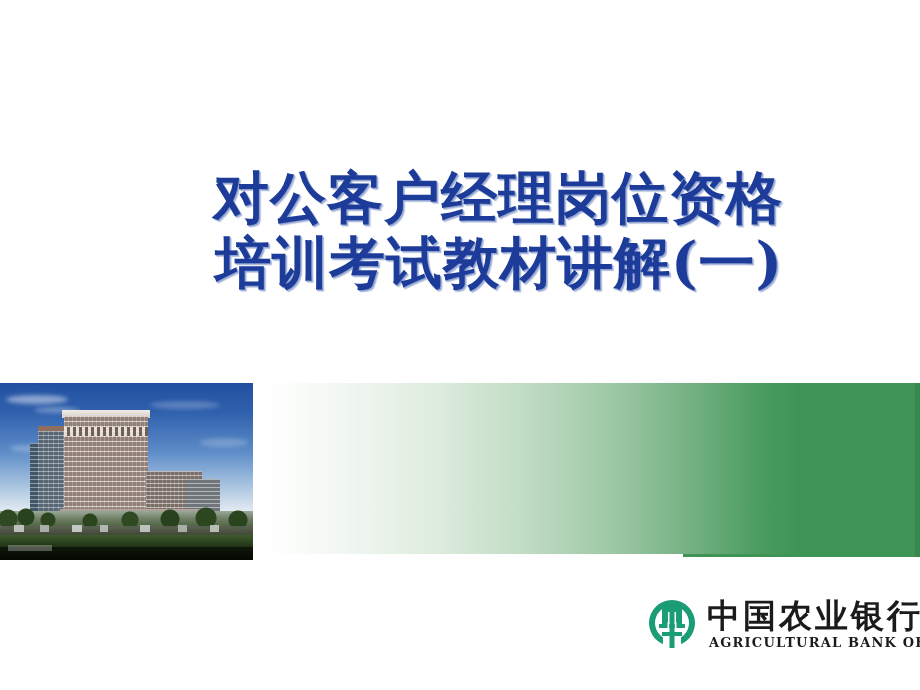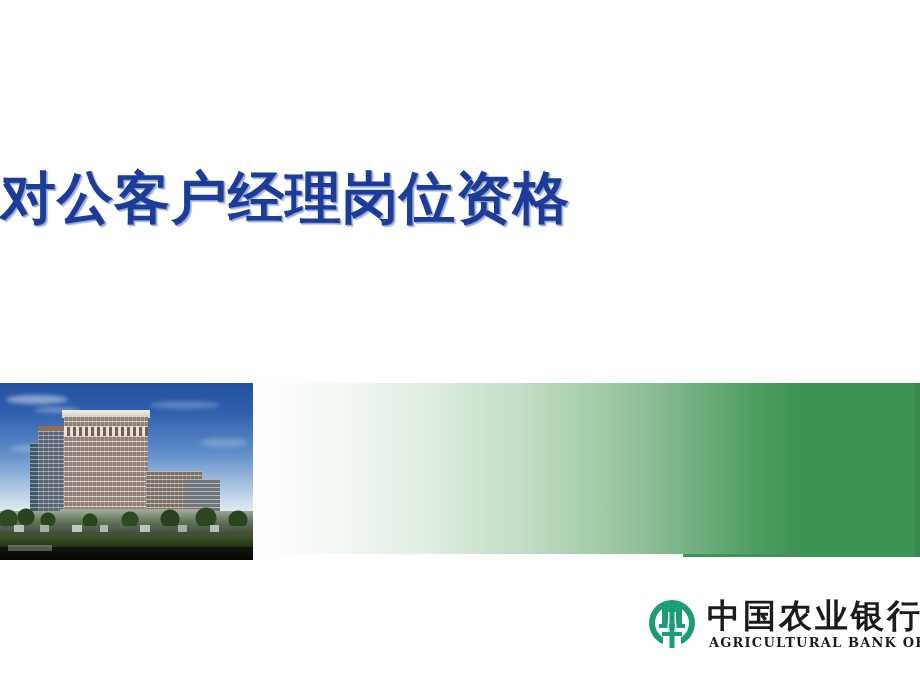--- a/index.html
+++ b/index.html
@@ -21,21 +21,21 @@
     background: #ffffff;
     overflow: hidden;
   }
 
   
   #title-block {
     position: absolute;
     left: 0;
     top: 168px;
     width: 783px;
-    text-align: left;
+    text-align: right;
     line-height: 1.06;
   }
   .title-line {
     display: block;
     font-family: "DejaVu Serif", "Liberation Serif", serif;
     font-weight: 700;
     font-size: 56px;
     letter-spacing: 1px;
     color: #1d3c99;
     text-shadow:
@@ -252,20 +252,21 @@
     white-space: nowrap;
   }
 </style>
 </head>
 <body>
 
 <div id="slide">
 
   <div id="title-block">
     <span class="title-line" id="title-line-1">对公客户经理岗位资格</span>
+    <span class="title-line" id="title-line-2">培训考试教材讲解(一)</span>
   </div>
 
   <div id="gradient-band"></div>
   <div id="gradient-band-extension"></div>
   <div id="band-right-edge"></div>
 
   <div id="building-photo">
     <div class="ph-sky"></div>
     <div class="ph-cloud c1"></div>
     <div class="ph-cloud c2"></div>

